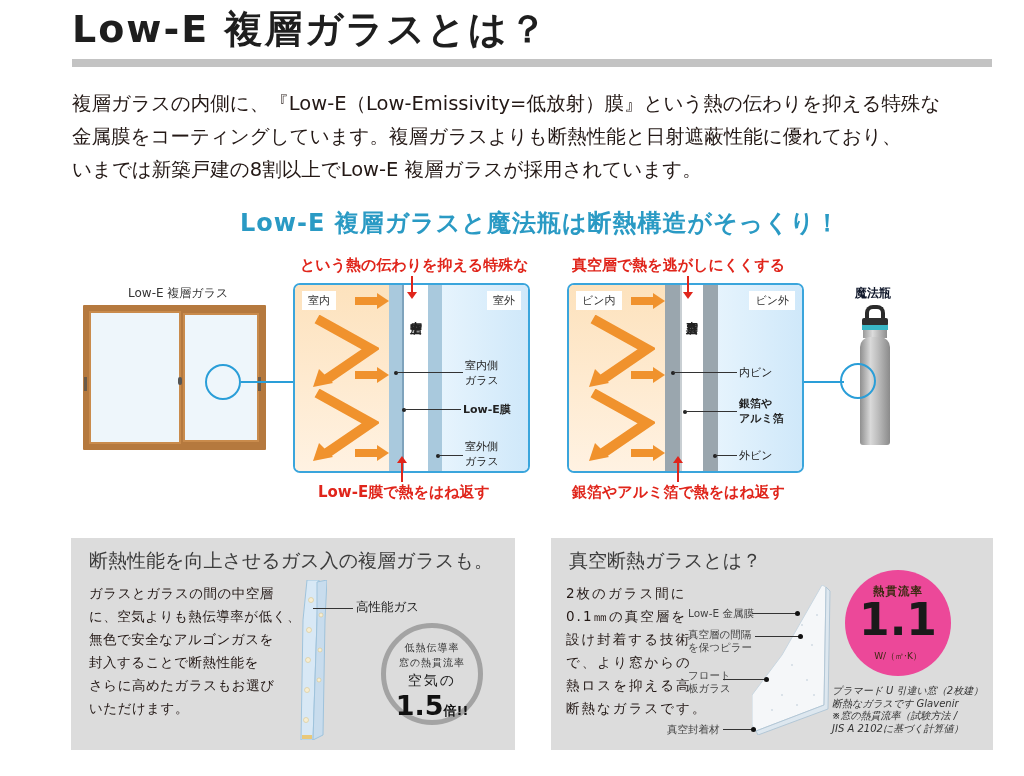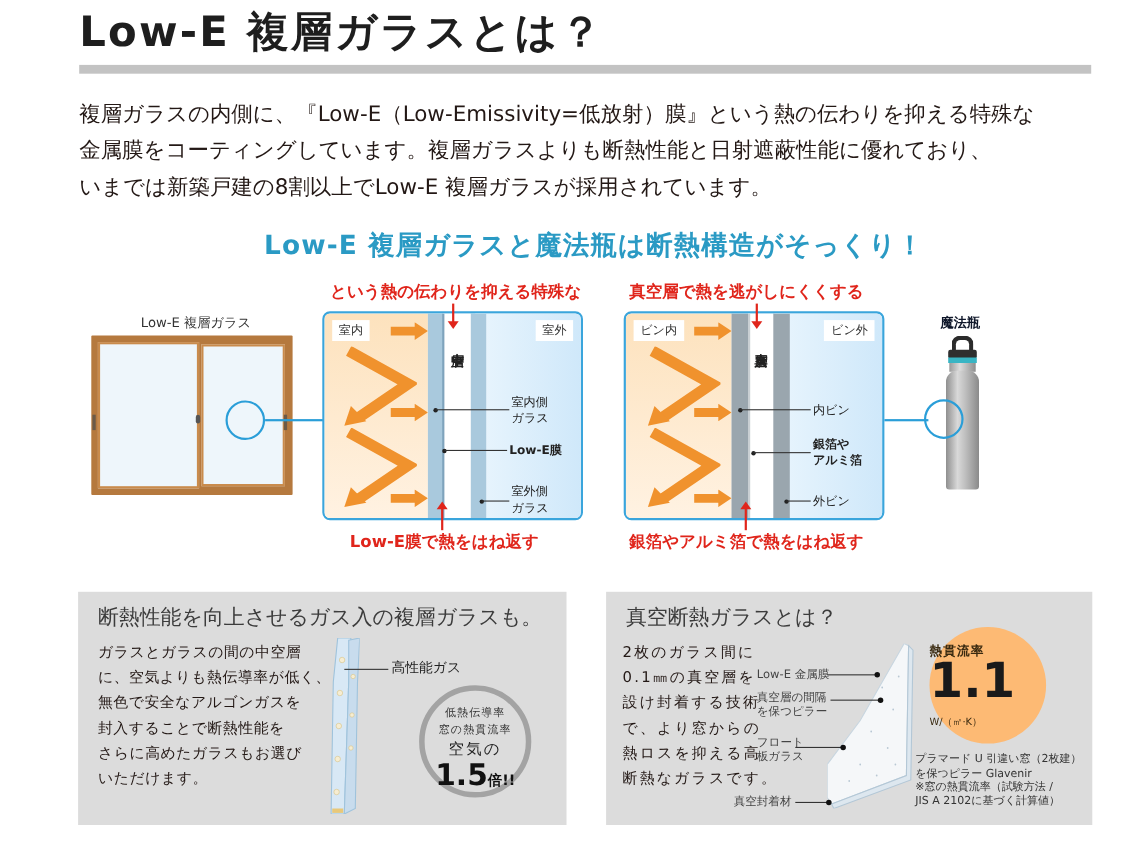--- a/index.html
+++ b/index.html
@@ -74,26 +74,26 @@
   .ratio-circle .l3 { position: absolute; left: 0; right: 0; top: 44px; font-size: 14px; color: #222; letter-spacing: 2px; }
   .ratio-circle .l4 { position: absolute; left: 0; right: 0; top: 62px; color: #111; }
   .ratio-circle .big { font-size: 27px; font-weight: bold; }
   .ratio-circle .small { font-size: 13px; font-weight: bold; }
 
   .vac-glass { position: absolute; left: 752px; top: 585px; width: 80px; height: 150px; }
   .vac-label { position: absolute; font-size: 10.5px; line-height: 13px; color: #444; white-space: nowrap; }
   .vac-line { position: absolute; height: 1px; background: #333; }
   .vac-dot { position: absolute; width: 5px; height: 5px; background: #111; border-radius: 50%; }
 
-  .u-circle { position: absolute; left: 845px; top: 570px; width: 106px; height: 106px; background: #fdba74; border-radius: 50%; text-align: left; }
+  .u-circle { position: absolute; left: 845px; top: 570px; width: 106px; height: 106px; background: #ec4899; border-radius: 50%; text-align: center; }
   .u-circle .lab { position: absolute; left: 0; right: 0; top: 14px; font-size: 11.5px; font-weight: bold; color: #3a2a10; letter-spacing: 1px; }
   .u-circle .val { position: absolute; left: 0; right: 0; top: 24px; font-size: 44px; font-weight: bold; color: #1a1a1a; }
   .u-circle .unit { position: absolute; left: 0; right: 0; top: 80px; font-size: 9px; color: #3a2a10; }
 
-  .footnote { position: absolute; left: 832px; top: 685px; font-size: 10px; line-height: 12.5px; color: #333; white-space: nowrap; }
+  .footnote { position: absolute; left: 832px; top: 685px; font-size: 10px; line-height: 12.5px; color: #333; white-space: nowrap; font-style: italic; }
 </style>
 </head>
 <body>
 
 <div class="title">Low-E 複層ガラスとは？</div>
 <div class="title-rule"></div>
 
 <div class="intro">
   <div>複層ガラスの内側に、『Low-E（Low-Emissivity=低放射）膜』という熱の伝わりを抑える特殊な</div>
   <div>金属膜をコーティングしています。複層ガラスよりも断熱性能と日射遮蔽性能に優れており、</div>
@@ -305,16 +305,16 @@
 <div class="vac-line" style="left:723px; top:729px; width:30px;"></div>
 <div class="vac-dot" style="left:751px; top:727px;"></div>
 
 <div class="u-circle">
   <div class="lab">熱貫流率</div>
   <div class="val">1.1</div>
   <div class="unit">W/（㎡·K）</div>
 </div>
 <div class="footnote">
   <div>プラマード U 引違い窓（2枚建）</div>
-  <div>を保つピラー Glavenir</div>
+  <div>断熱なガラスです Glavenir</div>
   <div>※窓の熱貫流率（試験方法 /</div>
   <div>JIS A 2102に基づく計算値）</div>
 </div>
 
 </body></html>

